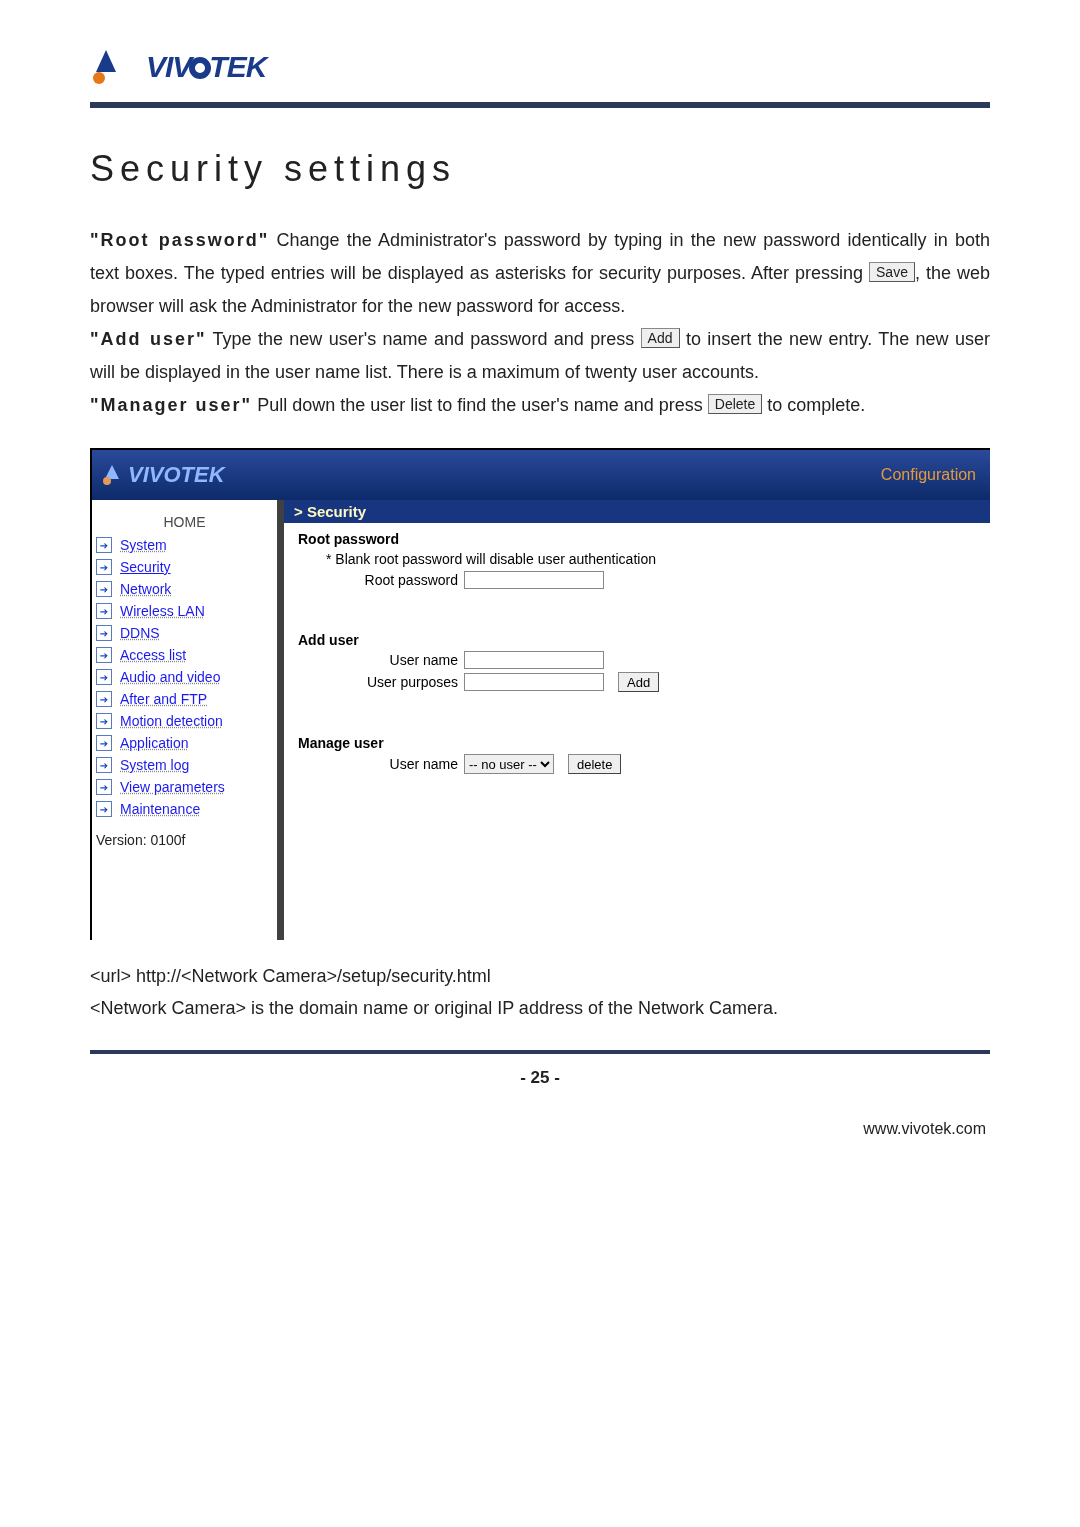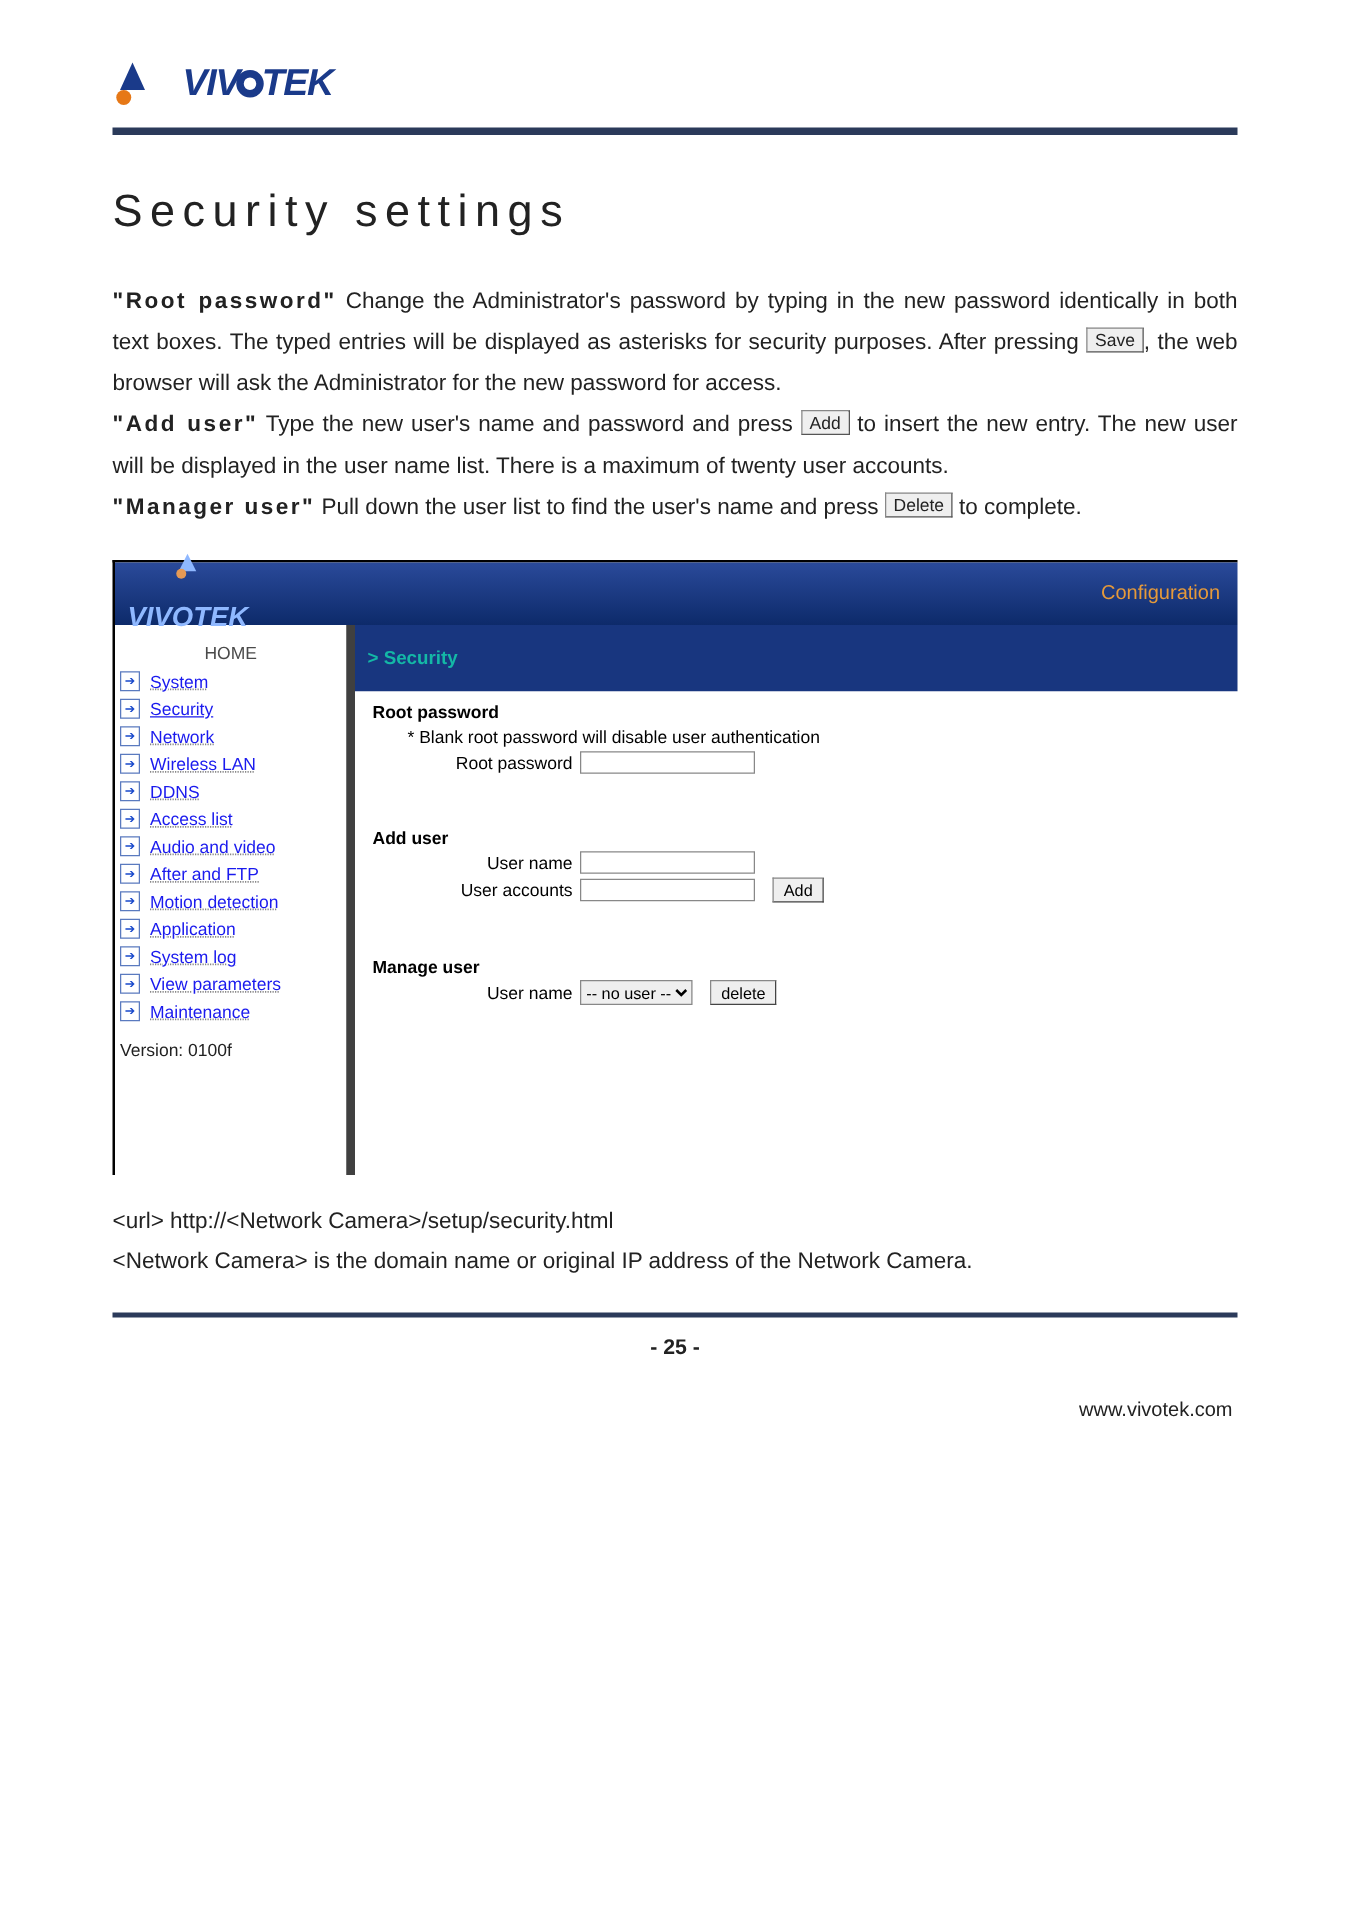--- a/index.html
+++ b/index.html
@@ -107,26 +107,25 @@
   }
   .shot-top {
     background: linear-gradient(#2a4a9a, #0d2a6a);
     height: 50px;
     display: flex;
     align-items: center;
     justify-content: space-between;
     padding: 0 14px 0 10px;
   }
   .shot-top .mini-logo {
-    display: flex; align-items: center; gap: 18px;
+    display: flex; align-items: center; gap: 6px;
     color: #8fb8ff;
     font-weight: 900; font-style: italic;
     font-family: Arial Black, Arial, sans-serif;
     font-size: 22px;
-    flex-direction: column;
   }
   .shot-top .mini-logo .mm { width:20px; height:20px; position:relative; }
   .shot-top .mini-logo .mm .mb { position:absolute; left:3px; top:0; width:0;height:0;border-left:7px solid transparent;border-right:7px solid transparent;border-bottom:14px solid #8fb8ff; }
   .shot-top .mini-logo .mm .md { position:absolute; left:1px; bottom:0; width:8px;height:8px;border-radius:50%;background:#e69a55; }
   .cfg-link { color:#e69a3a; font-size:16px; }
 
   .shot-body {
     display: flex;
     height: 440px;
   }
@@ -160,23 +159,23 @@
   .nav-item .lbl { text-decoration: underline dotted #888; }
   .nav-item.active .lbl { text-decoration: underline; font-weight: normal; }
   .version { padding: 12px 4px; font-size: 14px; color:#222; }
 
   .content {
     flex: 1;
     position: relative;
   }
   .crumb {
     background: #18367f;
-    color: #14b8a6;
+    color: #fef9c3;
     font-weight: bold;
-    padding: 18px 10px;
+    padding: 3px 10px;
     font-size: 15px;
   }
   .panel {
     padding: 4px 10px 10px 14px;
     font-size: 14px;
     color: #000;
   }
   .section-h { font-weight: bold; margin-top: 4px; }
   .note { padding-left: 28px; margin: 4px 0; }
   .form-row {
@@ -332,21 +331,21 @@
           </div>
 
           <div style="height:36px"></div>
 
           <div class="section-h">Add user</div>
           <div class="form-row">
             <label>User name</label>
             <input type="text" style="">
           </div>
           <div class="form-row">
-            <label>User accounts</label>
+            <label>User purposes</label>
             <input type="password" style="">
             <button class="btn">Add</button>
           </div>
 
           <div style="height:36px"></div>
 
           <div class="section-h">Manage user</div>
           <div class="form-row">
             <label>User name</label>
             <select>

